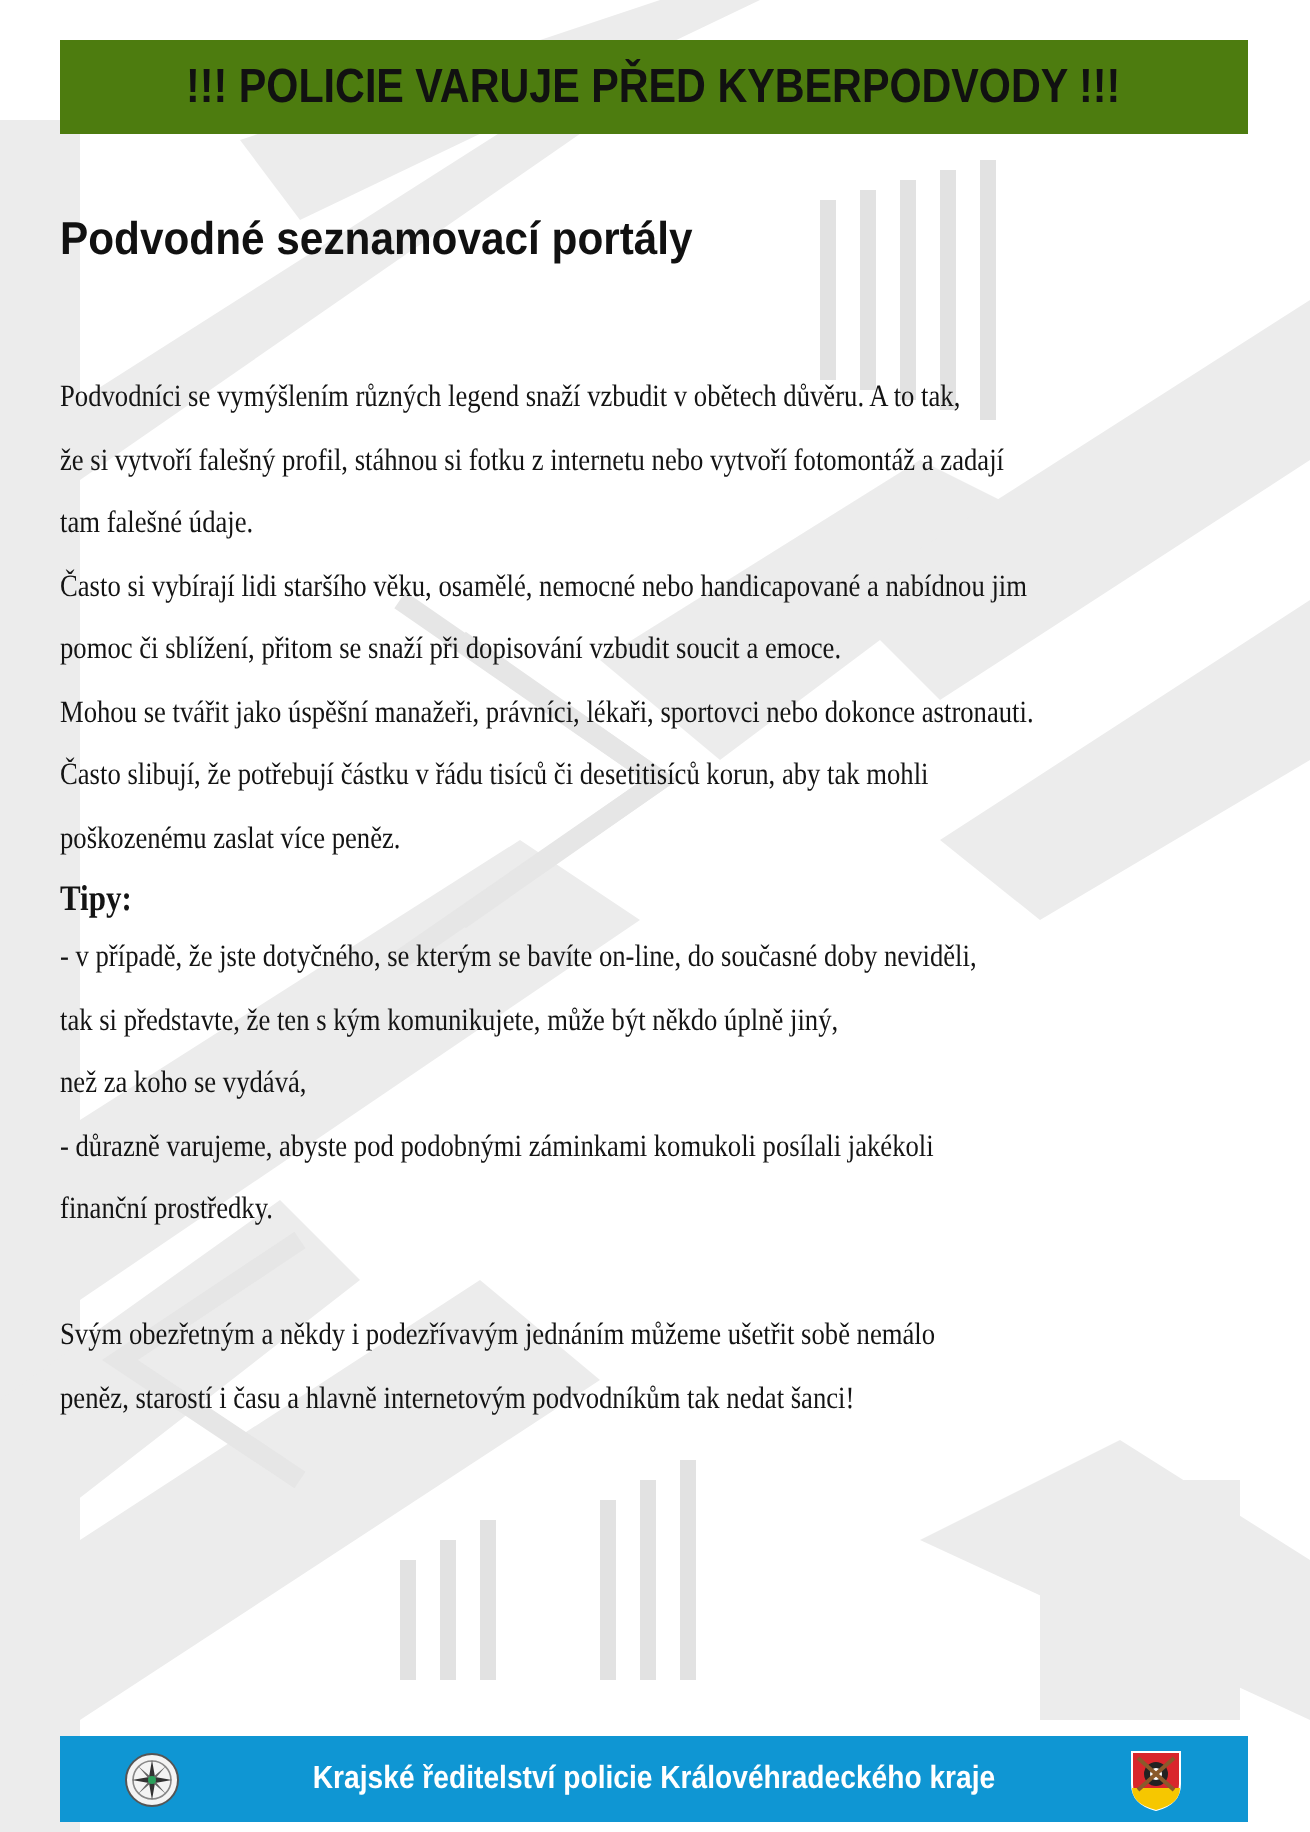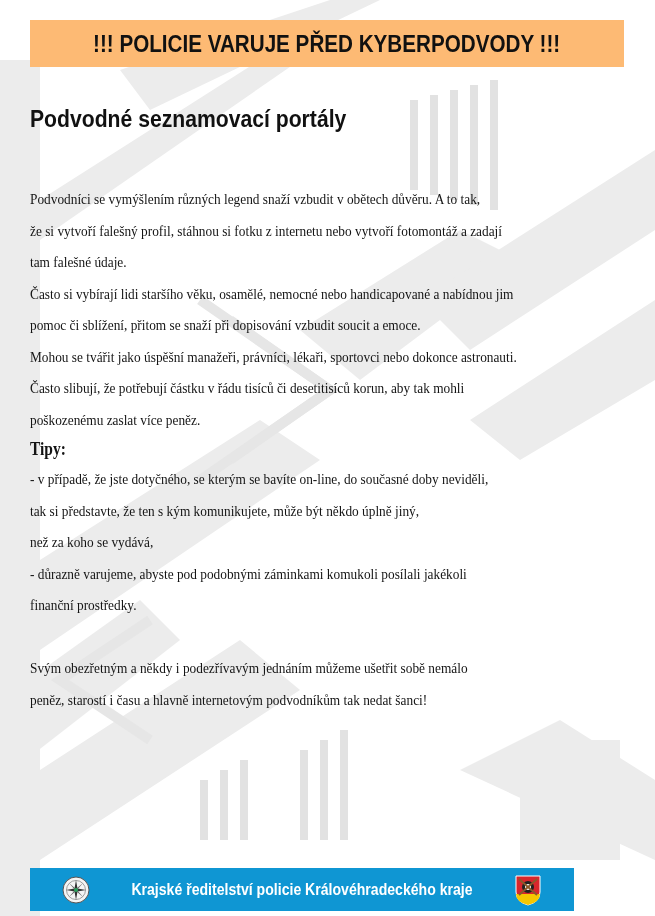--- a/index.html
+++ b/index.html
@@ -6,21 +6,21 @@
   body {
     width:655px; height:916px; position:relative; overflow:hidden;
     background:#ffffff;
     font-family:"Liberation Sans", "DejaVu Sans", sans-serif;
     color:#141414;
   }
   .bg { position:absolute; inset:0; z-index:0; }
   .page { position:relative; z-index:1; }
   .banner {
     position:absolute; left:30px; top:20px; width:594px; height:47px;
-    background:#fdba74;
+    background:#4d7c0f;
     display:flex; align-items:center; justify-content:center;
   }
   .banner-text {
     font-family:"Liberation Sans", sans-serif; font-weight:bold;
     font-size:24px; letter-spacing:0px; color:#111;
     transform:scaleX(0.86); white-space:nowrap;
   }
   .title {
     position:absolute; left:30px; top:106px;
     font-weight:bold; font-size:23px; color:#111;
@@ -31,21 +31,21 @@
   }
   .line {
     height:31.5px; line-height:31.5px; font-size:15.5px; white-space:nowrap;
     transform-origin:left center; transform:scaleX(0.86);
   }
   .tips {
     font-weight:bold; font-size:18px; height:28px; line-height:28px;
   }
   .gap { height:31.5px; }
   .footer {
-    position:absolute; left:30px; top:868px; width:544px; height:43px;
+    position:absolute; left:30px; top:868px; width:594px; height:43px;
     background:#0f96d3; display:flex; align-items:center;
   }
   .footer-text {
     flex:1; text-align:center; color:#fff; font-weight:bold; font-size:16px;
     transform:scaleX(0.88); white-space:nowrap;
   }
   .logo { width:36px; height:36px; display:flex; align-items:center; justify-content:center; }
   .logo-left { margin-left:28px; }
   .logo-right { margin-right:28px; }
 </style>

